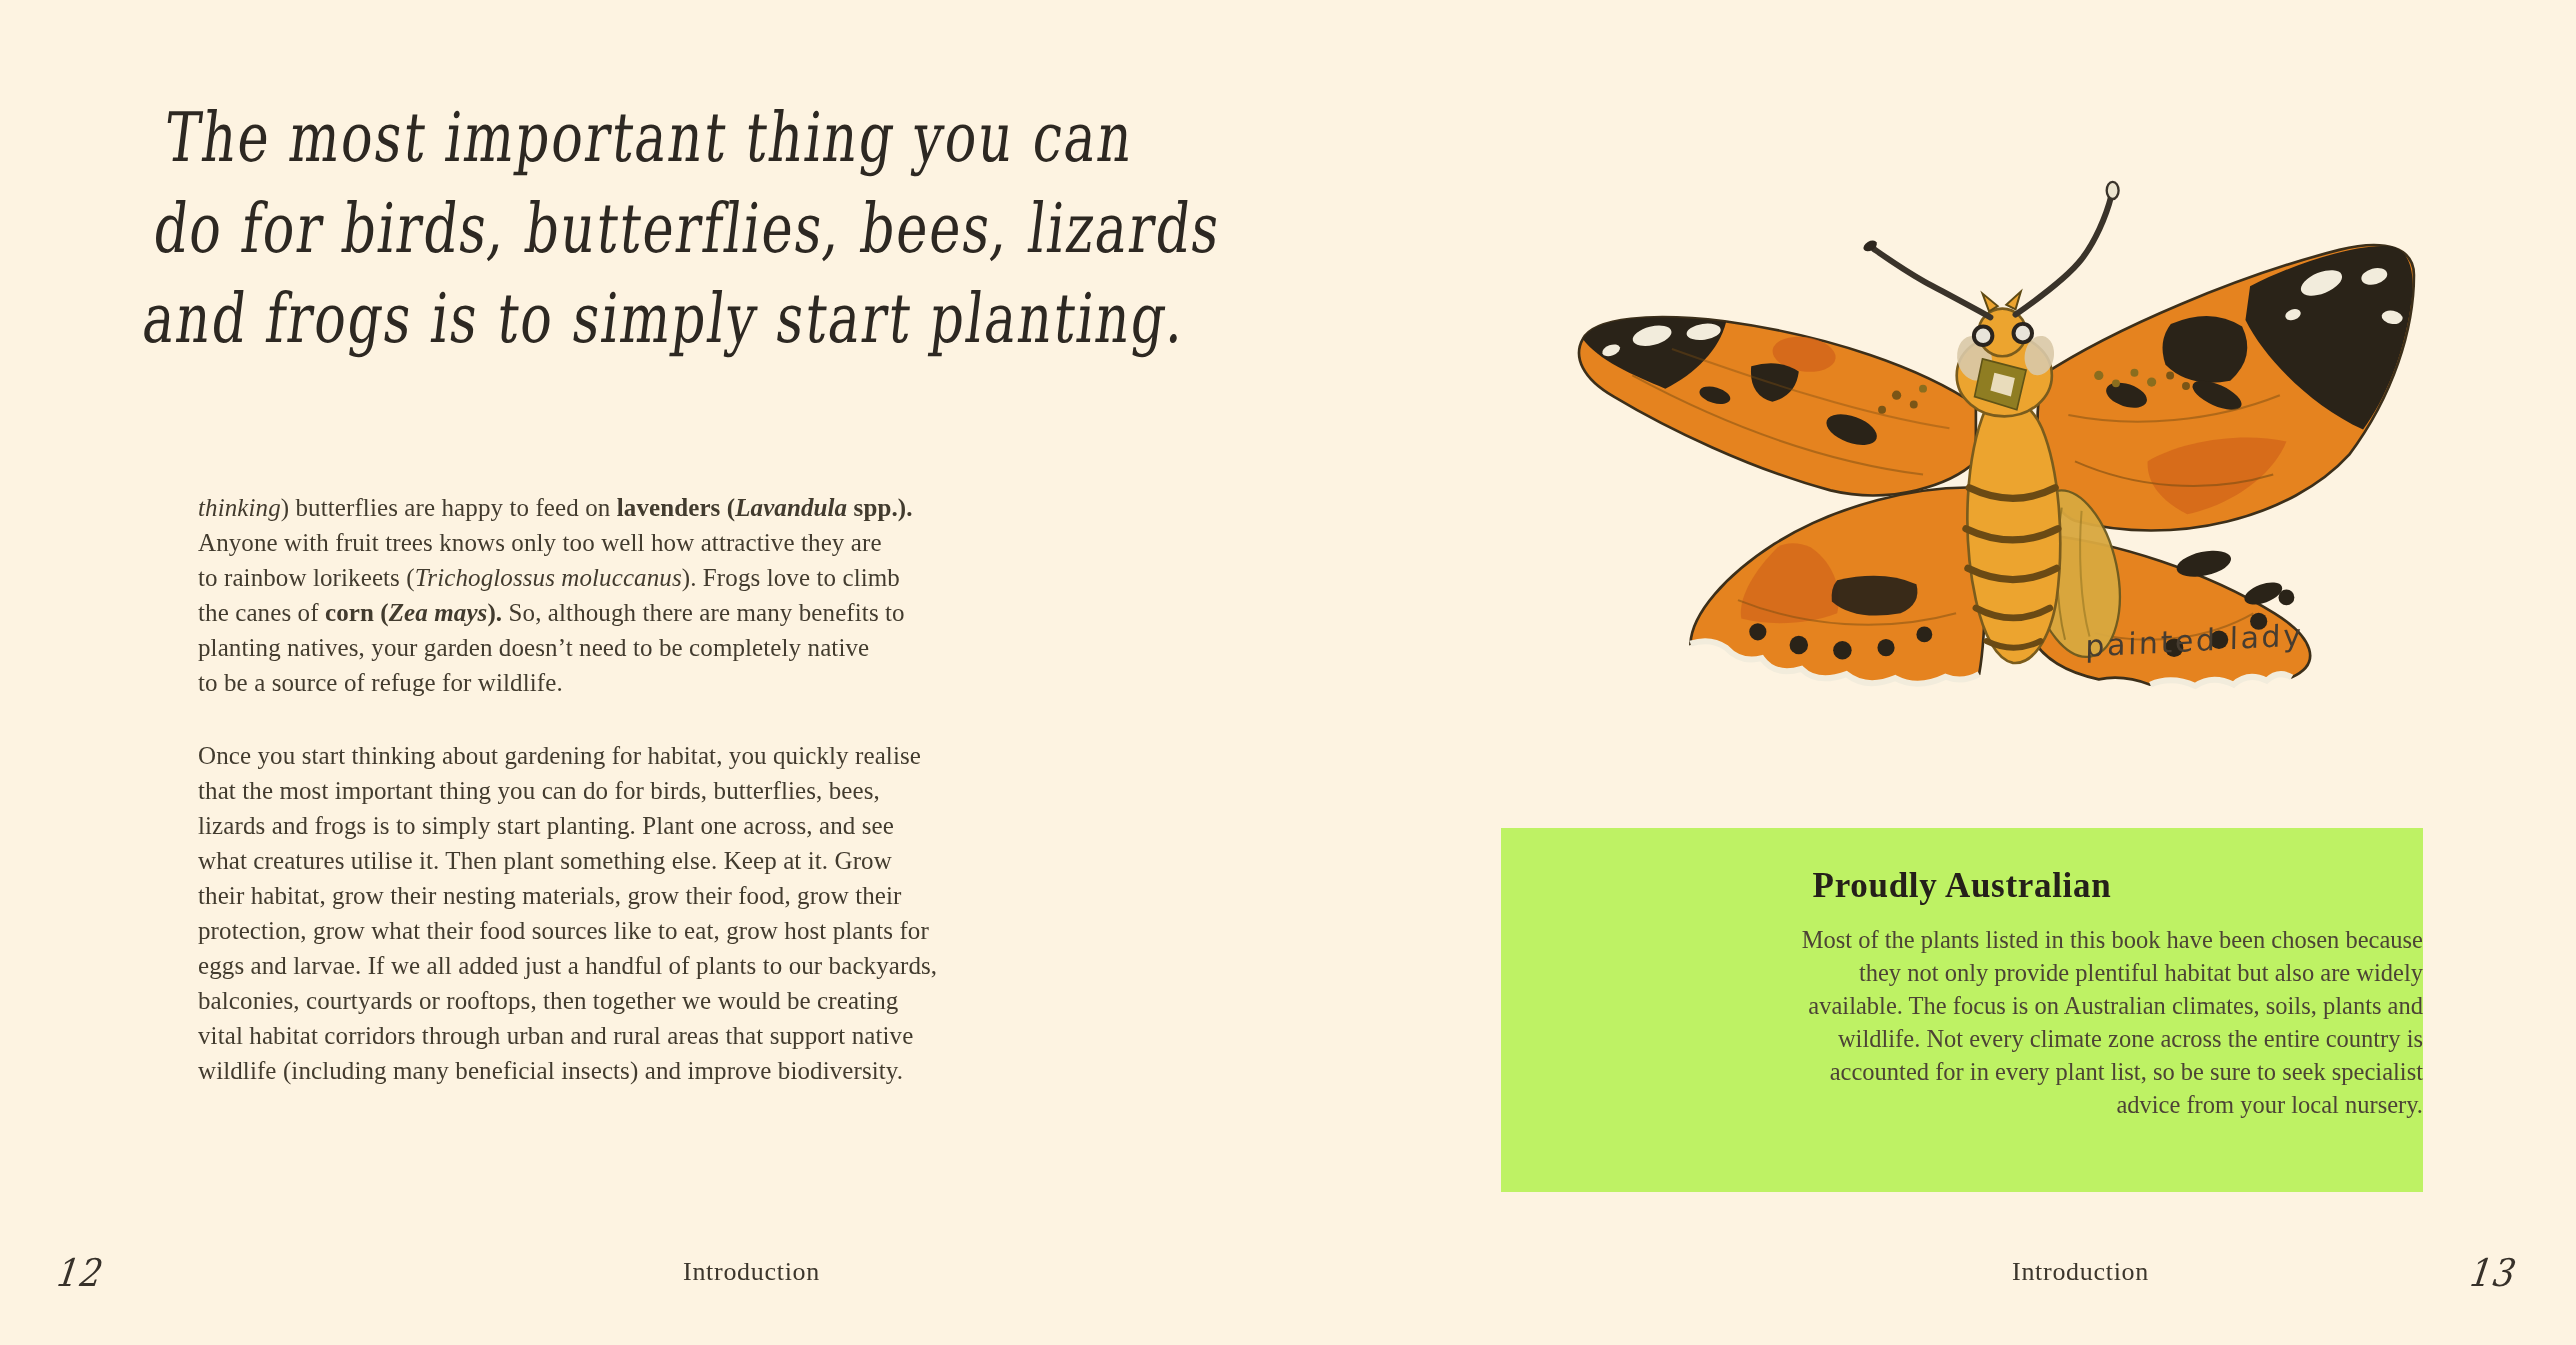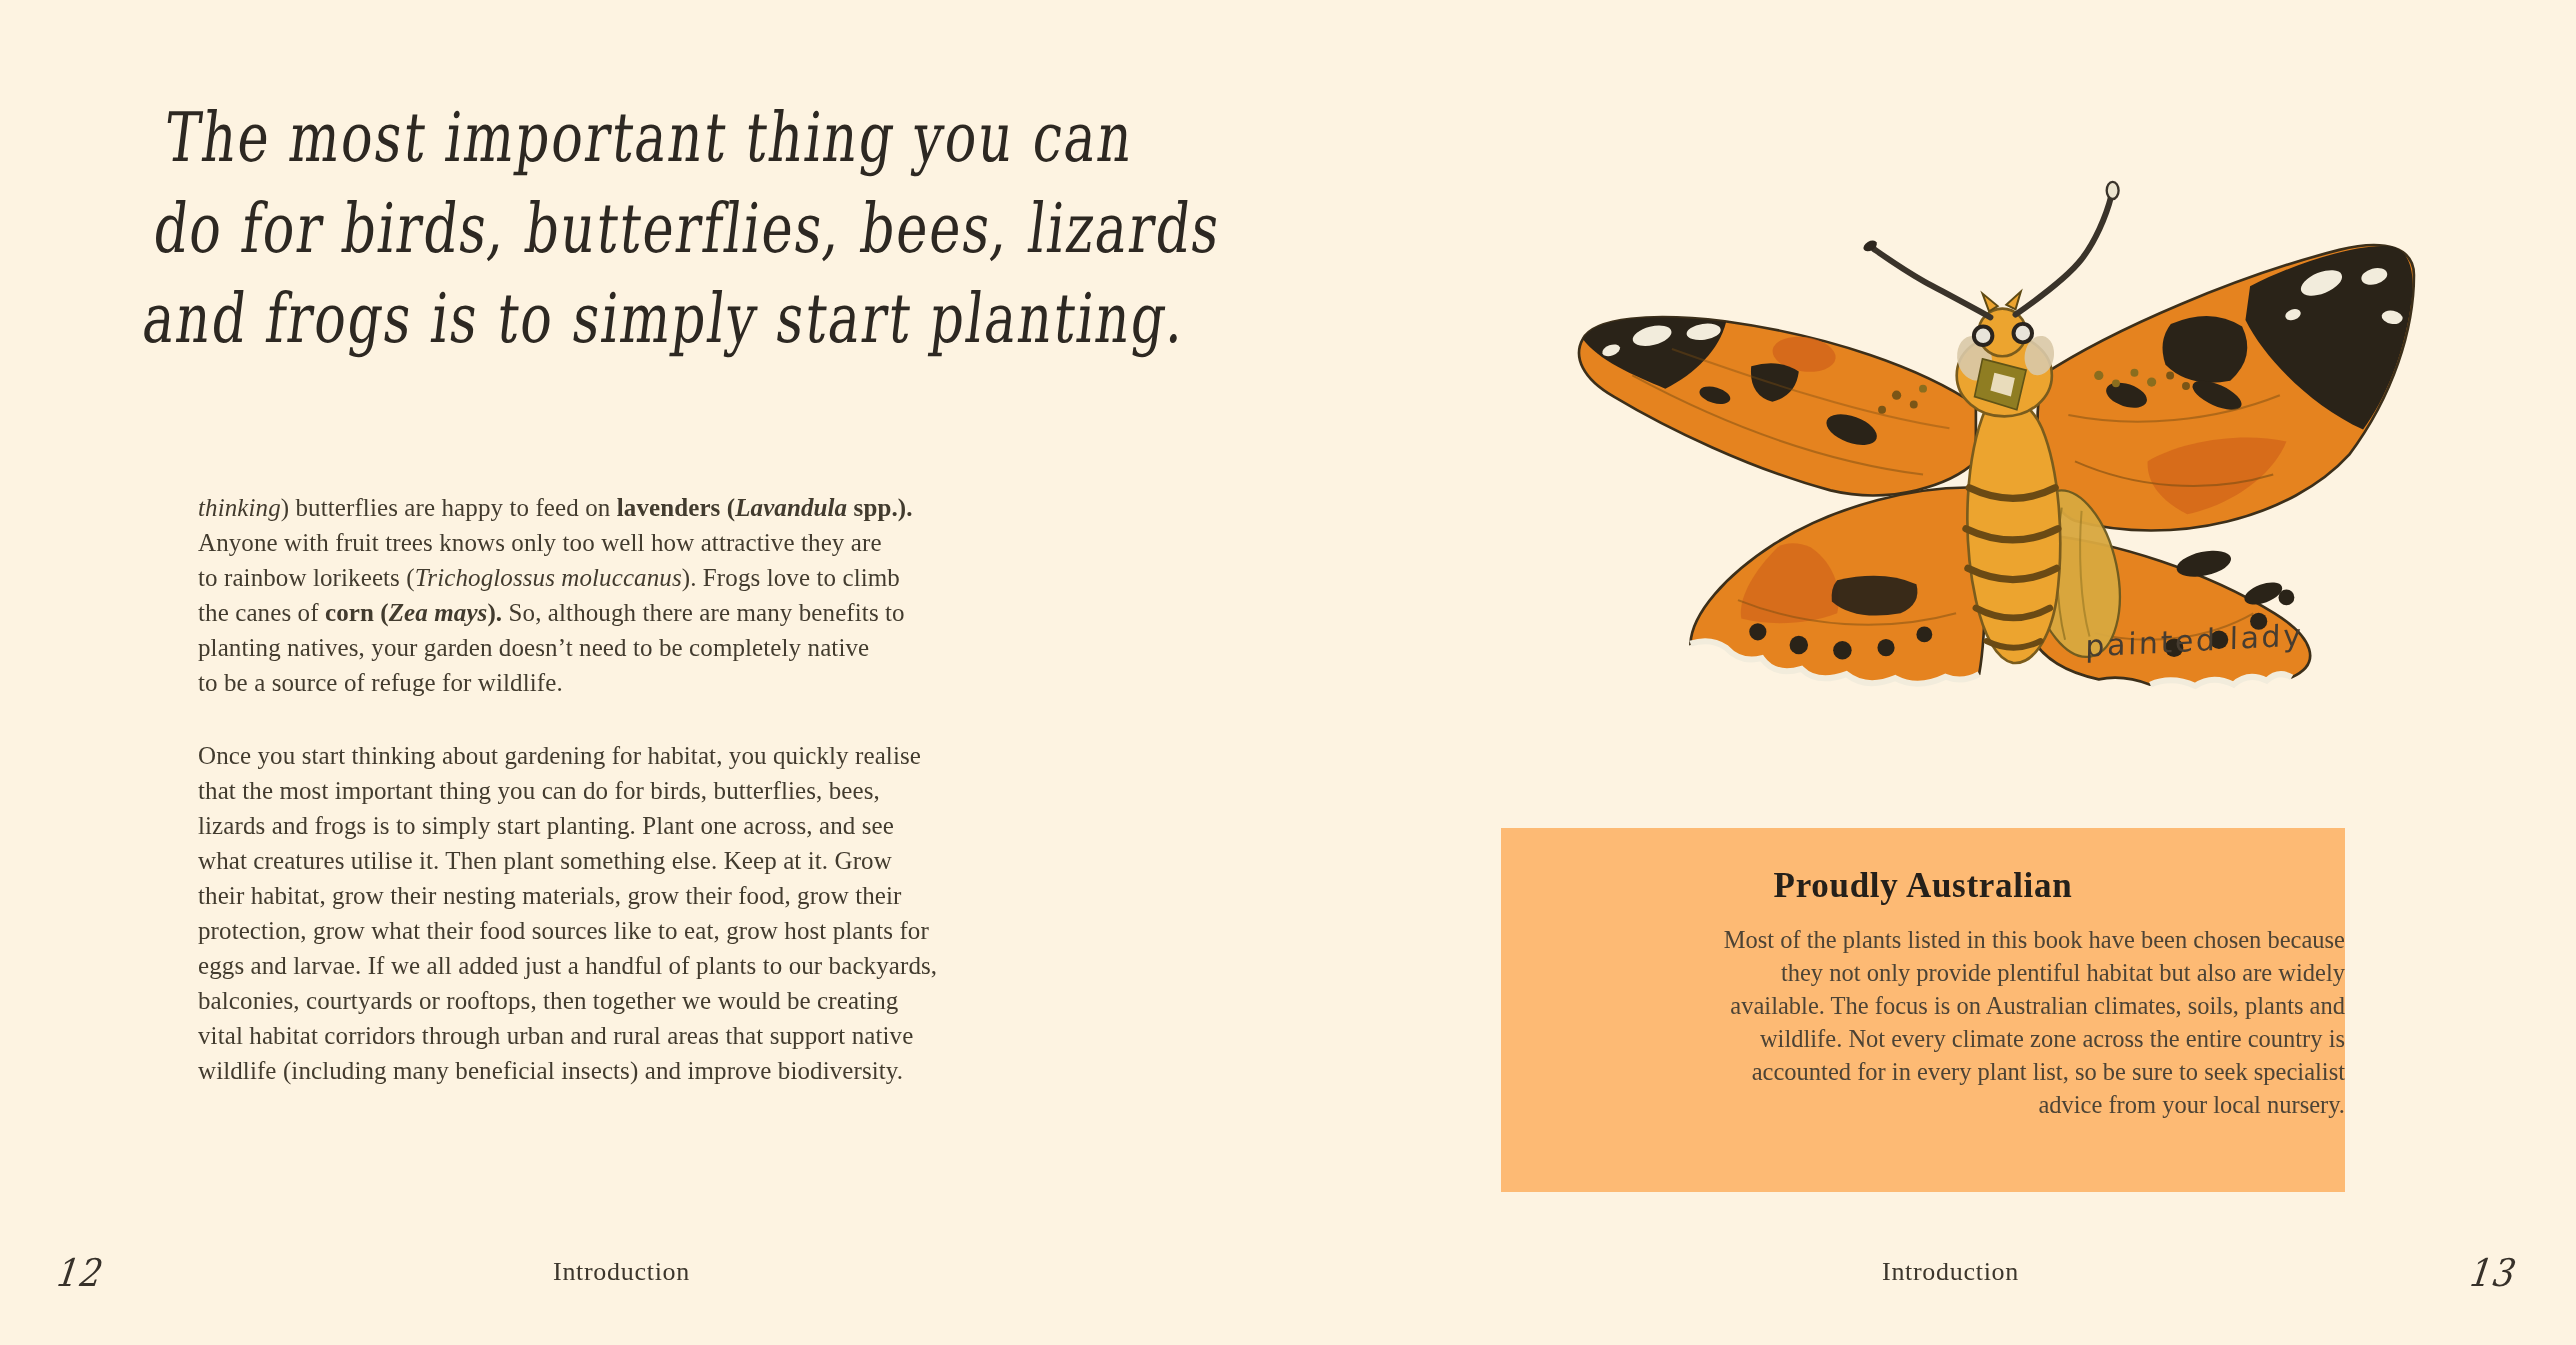--- a/index.html
+++ b/index.html
@@ -42,28 +42,28 @@
     font-family:"DejaVu Serif", cursive, serif;
     font-style:italic;
     font-size:34px;color:#37312a;
     transform:skewX(-9deg) scaleY(1.12);
     letter-spacing:1.3px;
   }
   .pagenum.left{left:58px;}
   .pagenum.right{left:2471px;}
   .footer-section{
     position:absolute;top:1257px;width:397px;
-    text-align:center;font-size:26px;color:#3c362c;letter-spacing:0.7px;
+    text-align:right;font-size:26px;color:#3c362c;letter-spacing:0.7px;
   }
   .footer-section.left{left:423px;}
   .footer-section.right{left:1752px;}
   
   .infobox{
-    position:absolute;left:1501px;top:828px;width:844px;height:364px;
-    background:#fdba74;
+    position:absolute;left:1501px;top:828px;width:922px;height:364px;
+    background:#bef264;
   }
   .infobox-title{
     margin-top:38px;text-align:center;
     font-weight:bold;font-size:35px;color:#25201a;letter-spacing:0.7px;
   }
   .infobox-body{
     margin-top:17px;text-align:right;
     font-size:24.5px;line-height:33px;color:#4c4335;
   }
   

